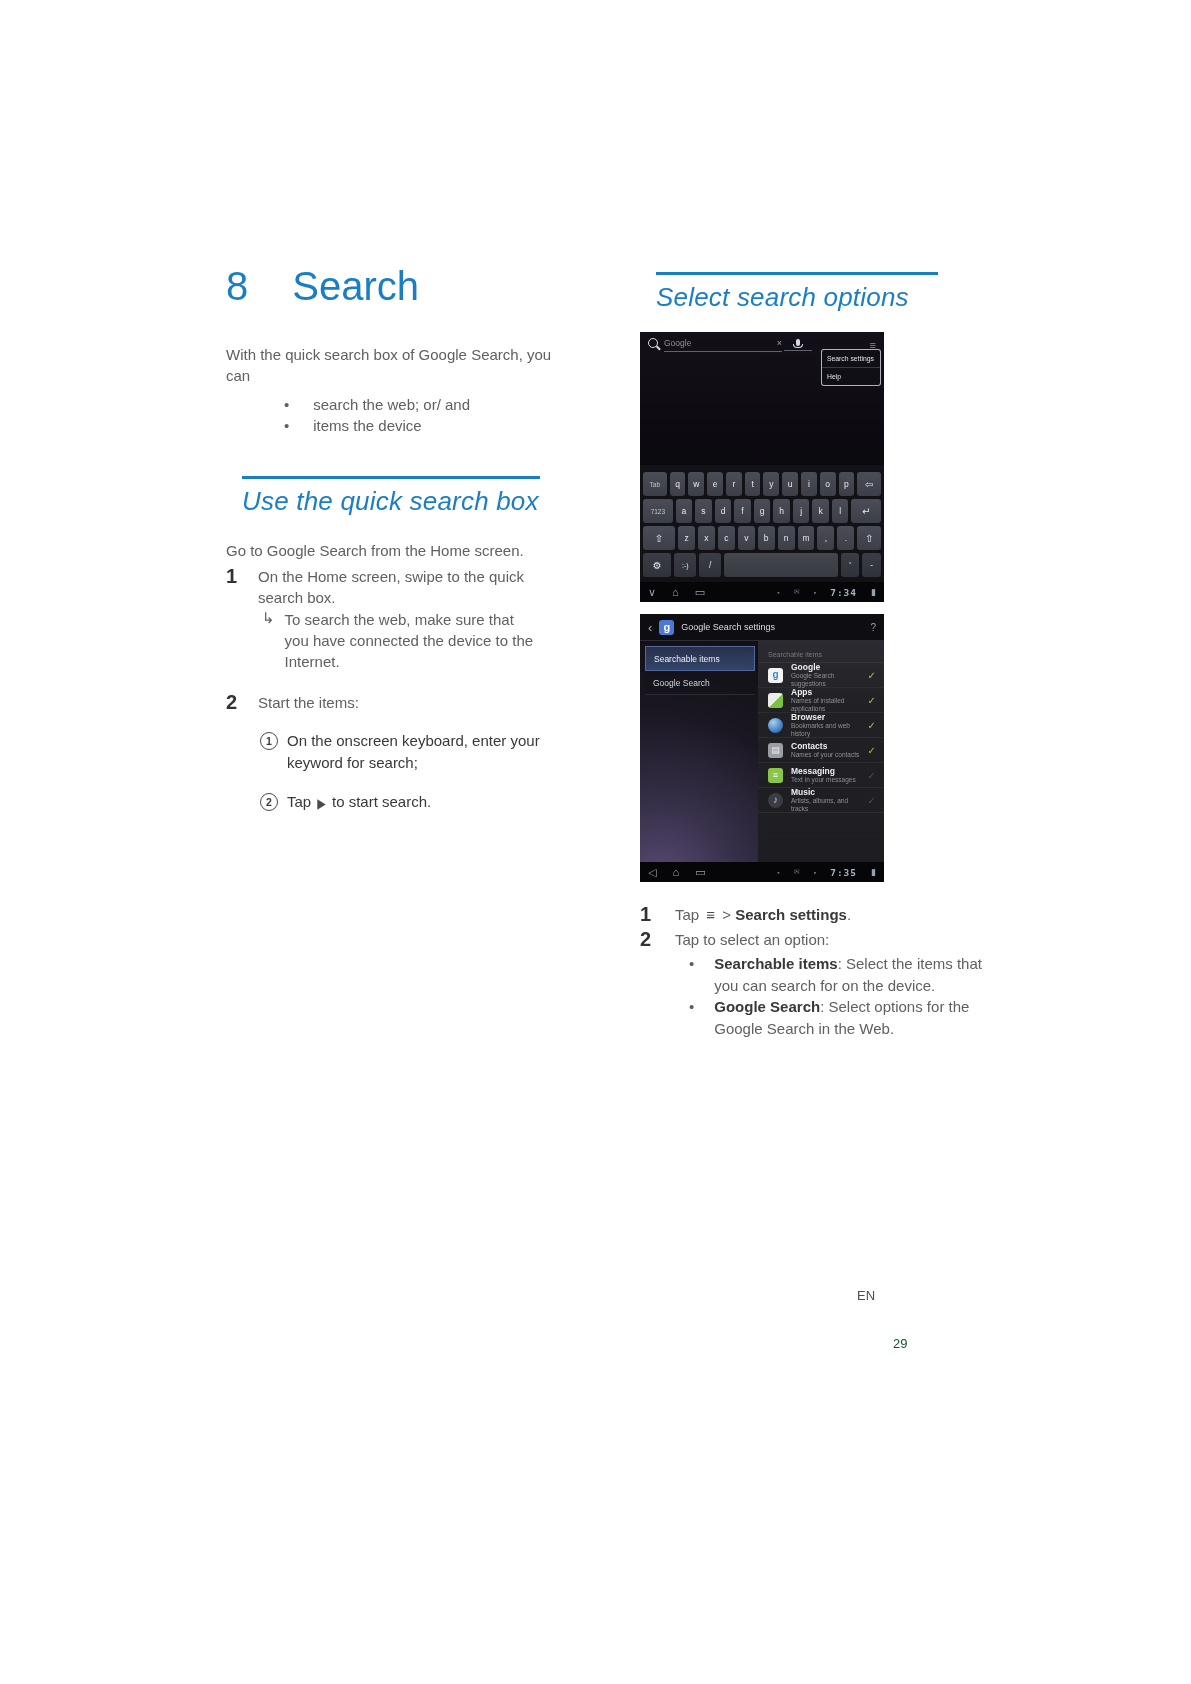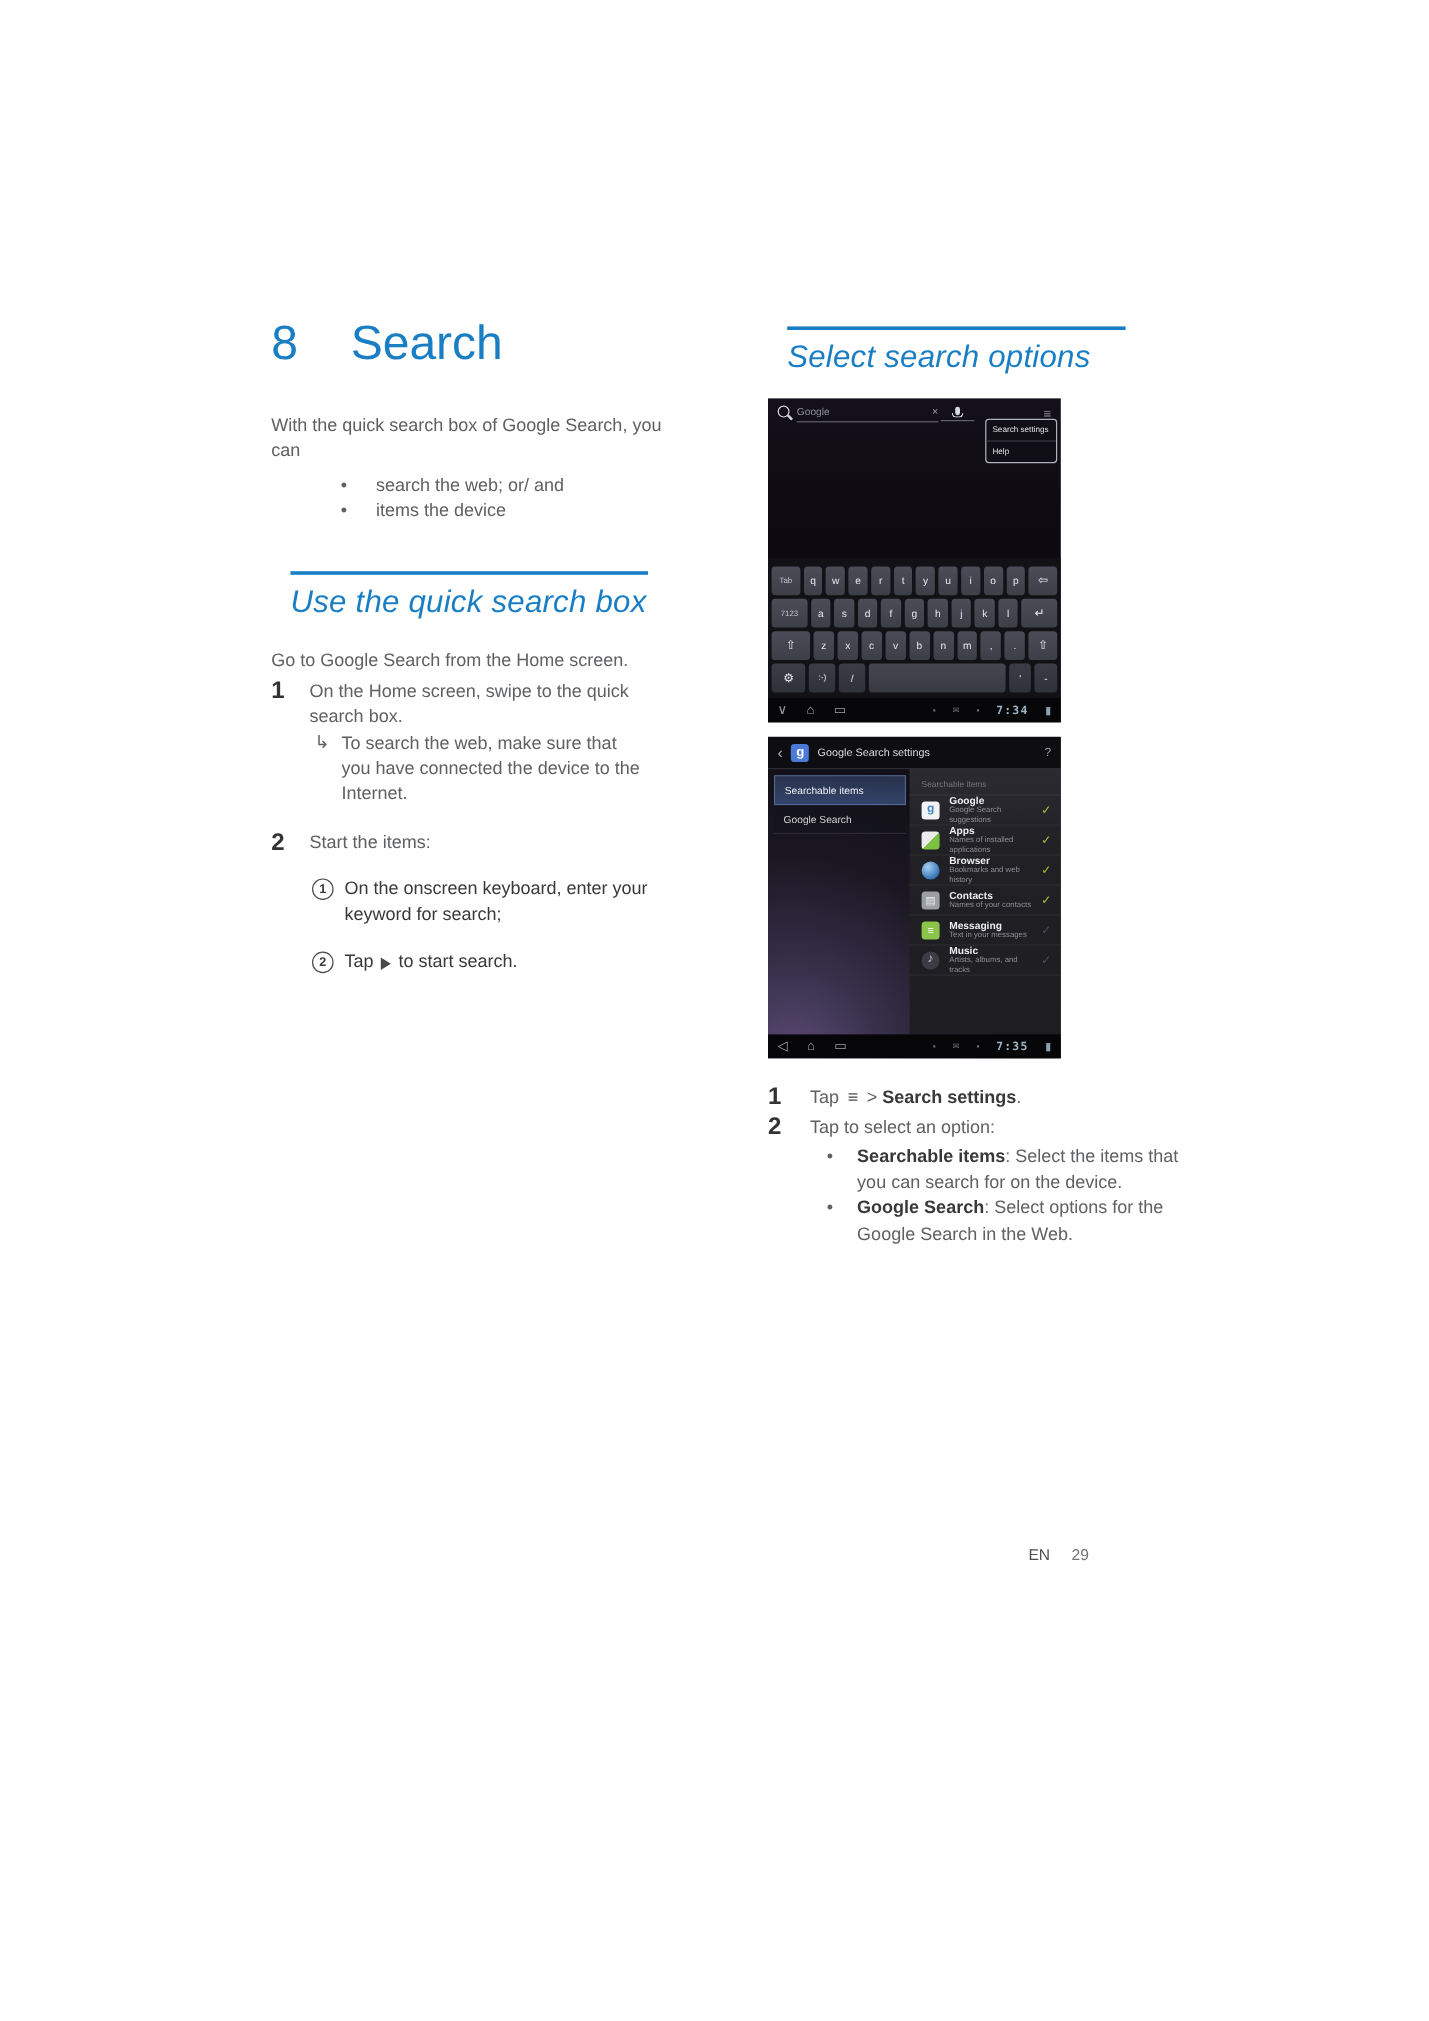--- a/index.html
+++ b/index.html
@@ -103,21 +103,21 @@
   .s2-ic.contacts{background:#9b9ea5;color:#ececee;font-size:9px;}.s2-ic.contacts::before{content:"▤";}
   .s2-ic.messaging{background:#8ac44a;color:#fff;font-size:9px;}.s2-ic.messaging::before{content:"≡";}
   .s2-ic.music{background:#3c3c44;color:#c9cace;border-radius:50%;}.s2-ic.music::before{content:"♪";}
   .s2-tx{display:flex;flex-direction:column;min-width:0;}
   .s2-tx b{font-size:8.5px;color:#eceeF1;font-weight:700;line-height:10px;}
   .s2-tx small{font-size:6.5px;color:#8f9095;line-height:8px;}
   .s2-check{margin-left:auto;font-size:10px;color:#a5c53c;}
   .s2-row.unchecked .s2-check{color:#4c4d55;}
   
   .footer-en{position:absolute;left:857px;top:1288px;font-size:13px;color:#4c4d4f;}
-  .footer-pg{position:absolute;left:893px;top:1288px;font-size:13px;color:#737373;}
+  .footer-pg{position:absolute;left:893px;top:1336px;font-size:13px;color:#14532d;}
 </style>
 </head>
 <body>
 
 <div class="page">
 
   <main class="col-left">
     <h1 class="chapter">
       <span>8</span>
       <span>Search</span>

